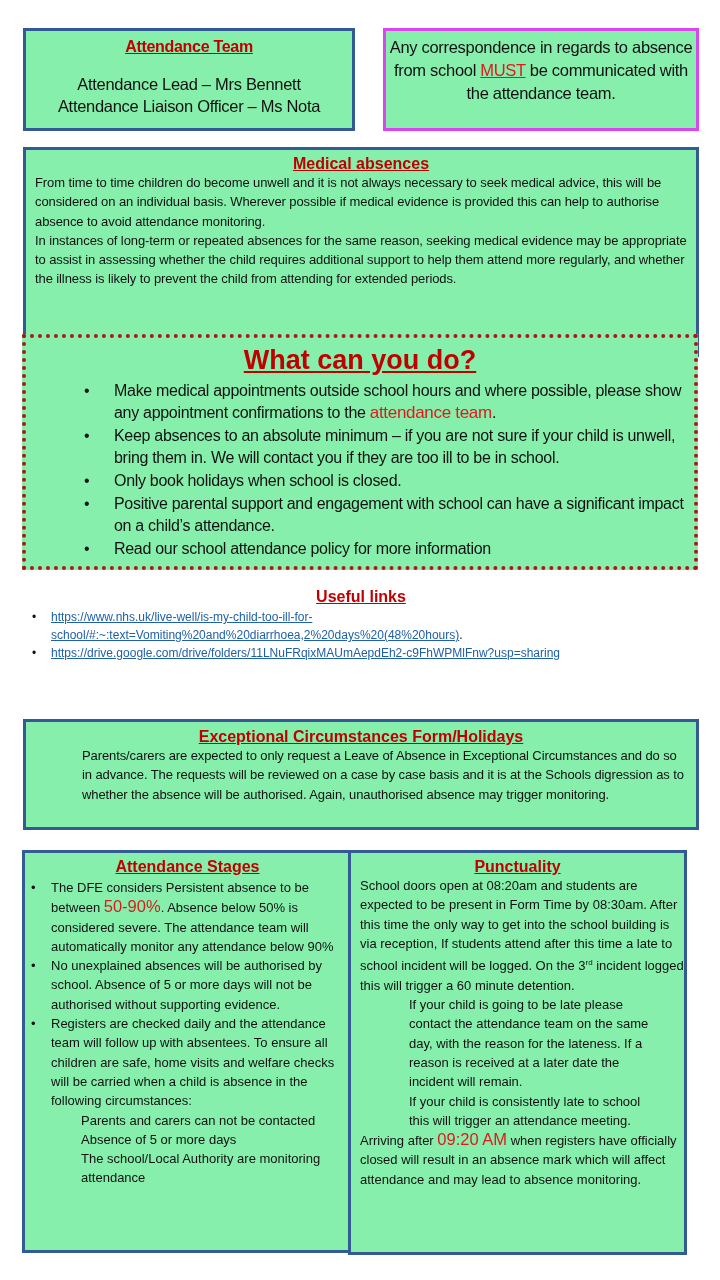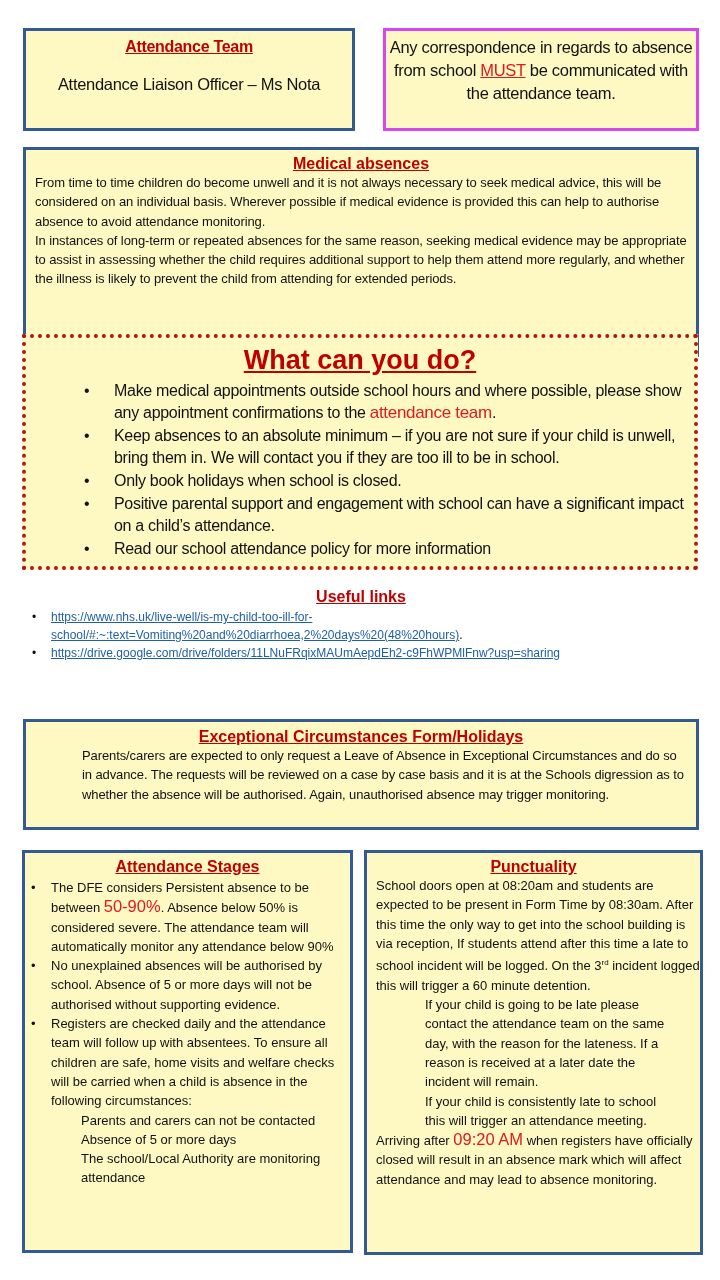--- a/index.html
+++ b/index.html
@@ -1,20 +1,20 @@
 <!DOCTYPE html>
 <html><head>
 <meta charset="utf-8">
 <style>
   html, body { margin: 0; padding: 0; }
   body {
     width: 720px; height: 1280px; background: #ffffff; position: relative; overflow: hidden;
     font-family: "Liberation Sans", sans-serif; color: #111;
   }
-  .box { position: absolute; box-sizing: border-box; background: #fef9c3; }
+  .box { position: absolute; box-sizing: border-box; background: #86efac; }
   .blue { border: 3px solid #2f5496; border-color: #335a92; }
   .red { border: 3px solid #d946ef; }
   .dotted { border: 4px dotted #b0141a; }
   .title {
     color: #c00000; font-weight: bold; text-decoration: underline; text-align: center;
     font-family: "Liberation Sans", sans-serif;
   }
   .red-text { color: #e0191d; }
   .center { text-align: center; }
 
@@ -57,33 +57,34 @@
   
   #stages { left: 22px; top: 850px; width: 331px; height: 403px; }
   #stages .title { font-size: 16px; margin-top: 5px; }
   #stages ul { list-style: none; margin: 2px 0 0 0; padding: 0; }
   #stages li { position: relative; padding-left: 26px; padding-right: 6px; font-size: 13px; line-height: 19.3px; }
   #stages li .bullet { position: absolute; left: 6px; top: 0; }
   #stages .big-red { color: #e0191d; font-size: 16.5px; }
   #stages .sub { padding-left: 56px; font-size: 13px; line-height: 19.3px; }
 
   
-  #punct { left: 364px; top: 850px; width: 339px; height: 405px; }
+  #punct { left: 348px; top: 850px; width: 339px; height: 405px; }
   #punct .title { font-size: 16px; margin-top: 5px; }
   #punct .body { font-size: 13px; line-height: 19.3px; padding-left: 9px; padding-right: 0; }
   #punct .indent { padding-left: 58px; font-size: 13px; line-height: 19.3px; padding-right: 22px; }
   #punct .big-red { color: #e0191d; font-size: 16.5px; }
   #punct sup { font-size: 8px; }
 </style>
 </head>
 <body>
 
 <div class="box blue" id="team">
   <div class="title">Attendance Team</div>
   <div class="lines center">
+    <div>Attendance Lead – Mrs Bennett</div>
     <div>Attendance Liaison Officer – Ms Nota</div>
   </div>
 </div>
 
 <div class="box red" id="corr">
   <div class="txt center"><span>Any correspondence in regards to absence from school </span><span class="must">MUST</span><span> be communicated with the attendance team.</span></div>
 </div>
 
 <div class="box blue" id="medical">
   <div class="title">Medical absences</div>

